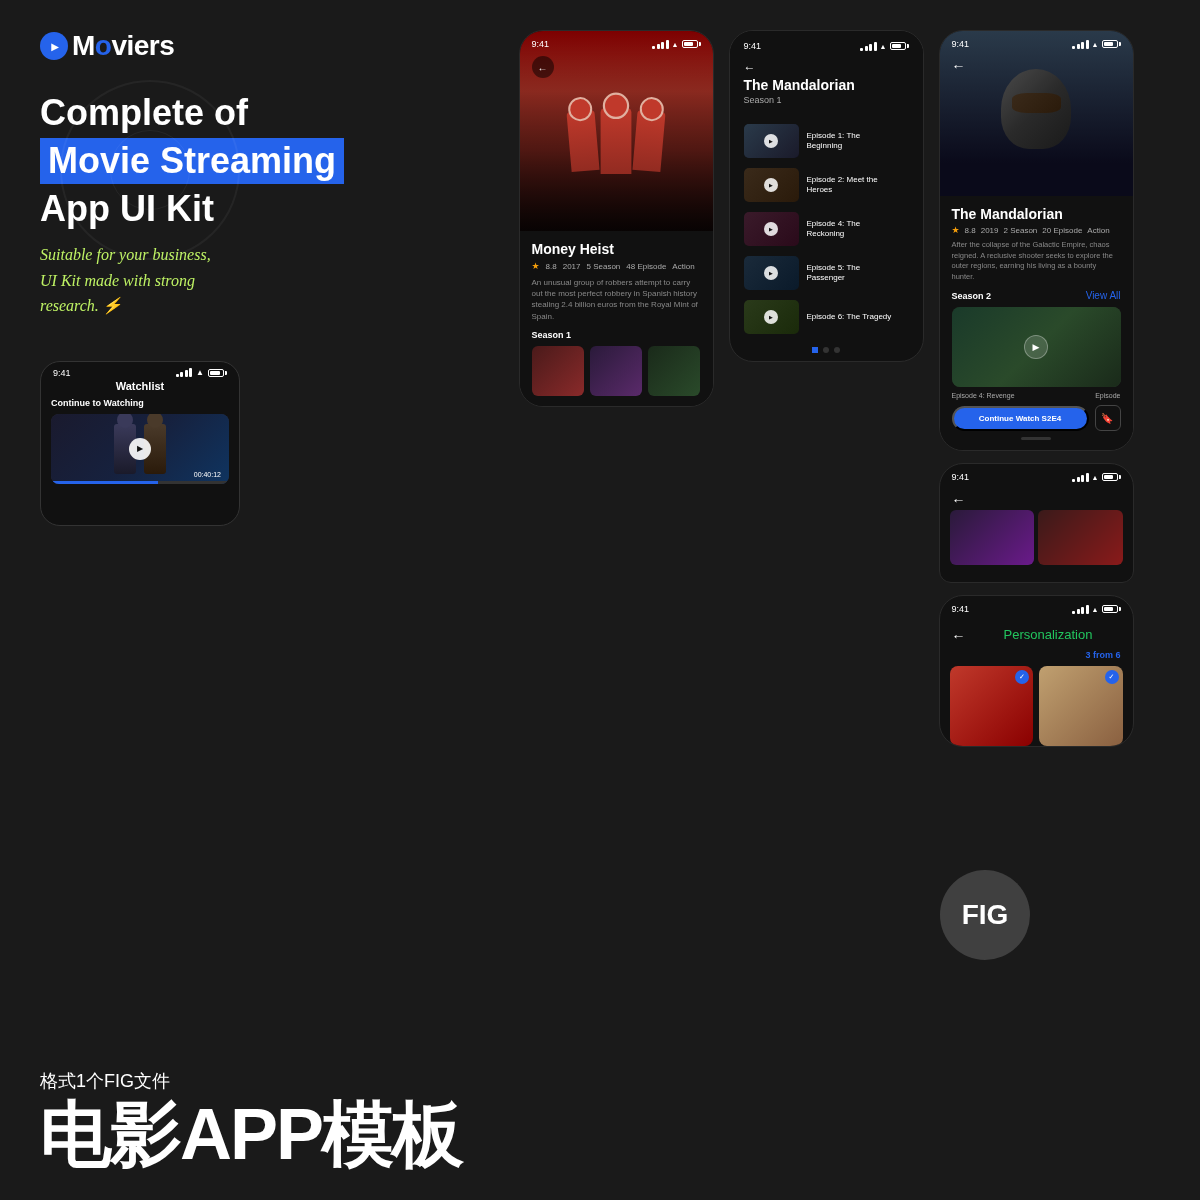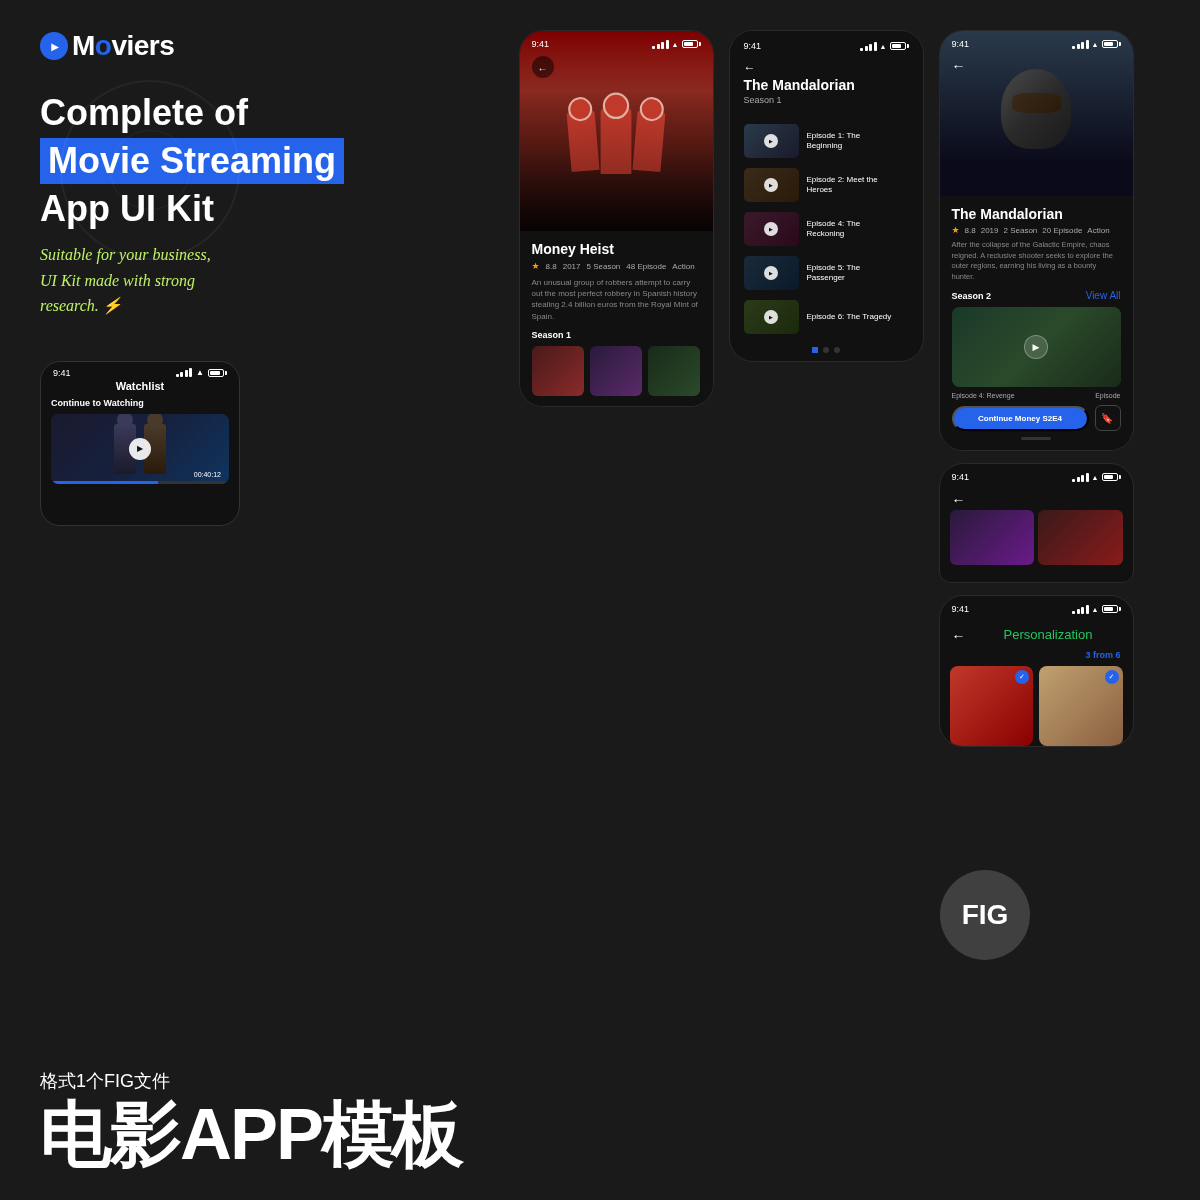--- a/index.html
+++ b/index.html
@@ -984,21 +984,21 @@
           </div>
           <div class="mand-season-thumb">
             <div style="position:absolute;inset:0;background:linear-gradient(135deg,#1a3a2a,#2a4a2a,#1a2a1a);"></div>
             <div class="mand-season-play">▶</div>
           </div>
           <div class="mand-ep-labels">
             <span>Episode 4: Revenge</span>
             <span>Episode</span>
           </div>
           <div class="continue-watch-row">
-            <button class="cw-btn">Continue Money S2E4</button>
+            <button class="cw-btn">Continue Watch S2E4</button>
             <div class="bookmark-square">🔖</div>
           </div>
           <div style="display:flex;justify-content:center;margin-top:6px;">
             <div style="width:30px;height:3px;background:#333;border-radius:2px;"></div>
           </div>
         </div>
       </div>
 
       <div class="bottom-phone">
         <div class="bp-status">

